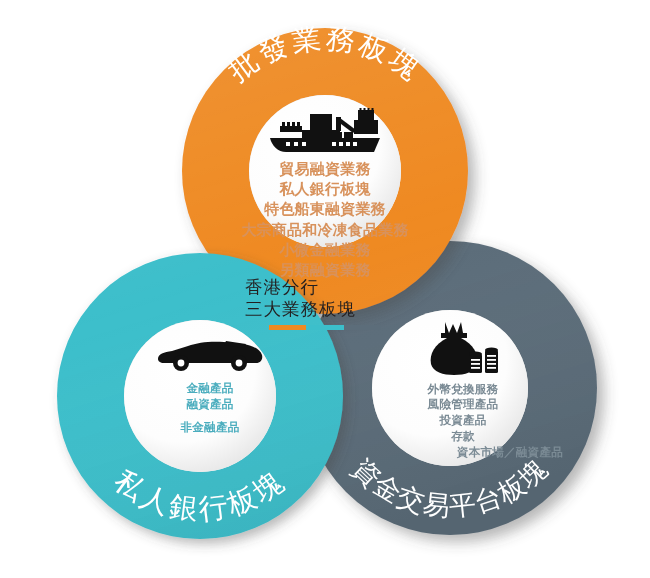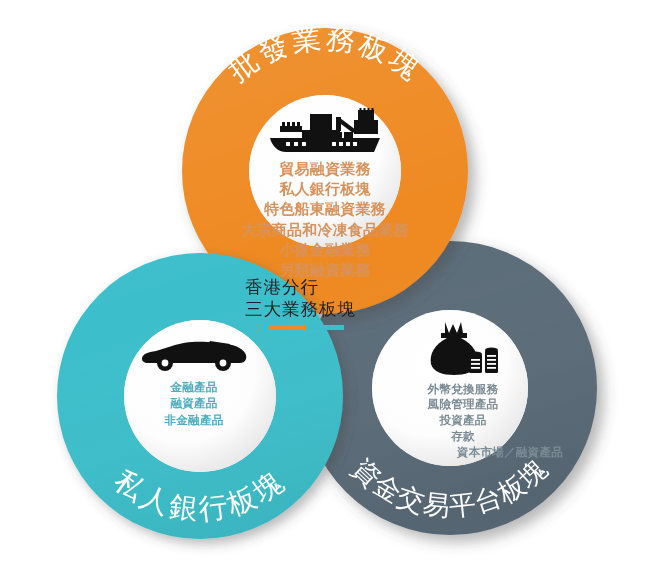--- a/index.html
+++ b/index.html
@@ -50,24 +50,23 @@
   }
   #panel-wholesale .items span {
     color: #d8925c;
     font-size: 15px;
     font-weight: bold;
     letter-spacing: .2px;
     line-height: 1.36;
   }
   
   #panel-private {
-    left: 92px;
+    left: 108px;
     top: 335px;
     width: 204px;
-    font-family: Liberation Serif, serif;
   }
   #panel-private .items span {
     color: #4badbe;
     font-size: 11.6px;
     font-weight: bold;
     letter-spacing: .2px;
     line-height: 1.45;
   }
   
   #panel-treasury {
@@ -274,21 +273,21 @@
         </g>
         <g fill="#ffffff">
           <circle cx="27" cy="28" r="3.4"></circle>
           <circle cx="85" cy="28" r="3.4"></circle>
         </g>
       </svg>
     </span>
     <span class="items">
       <span style="color: rgb(75, 173, 190);">金融產品</span>
       <span style="color: rgb(75, 173, 190);">融資產品</span>
-      <span style="color: rgb(75, 173, 190);">非金融產品</span>
+      <span style="color: rgb(75, 173, 190); margin-top: 6px;">非金融產品</span>
     </span>
   </div>
 
   <div class="panel" id="panel-treasury">
     <span class="icon-wrap">
       <svg width="76" height="56" viewBox="0 0 76 56" aria-hidden="true">
         <g fill="#111111">
 
           <path d="M20 2 L24 13 L28 4 L32 13 L36 2 L38 13 L20 13 Z"></path>
           <rect x="16" y="13" width="26" height="5"></rect>

